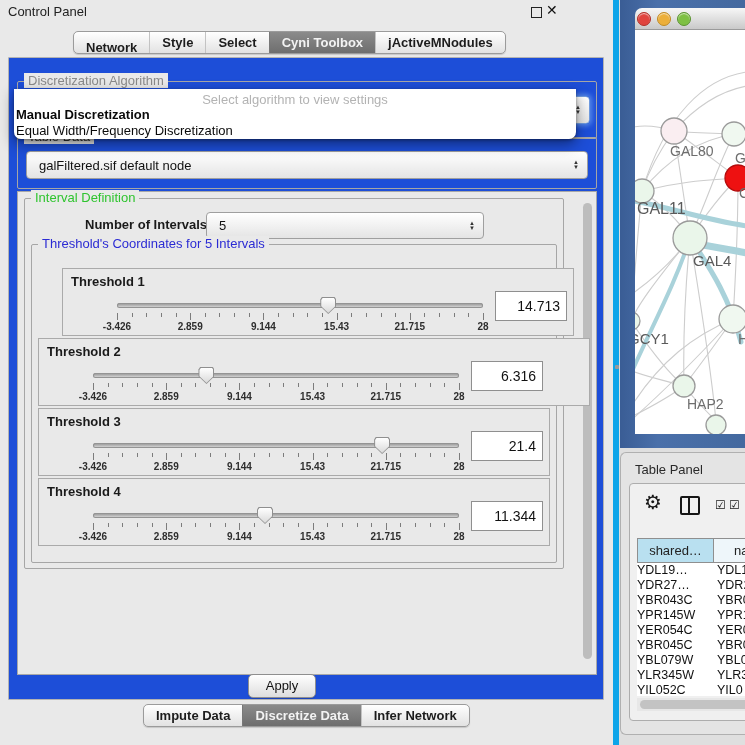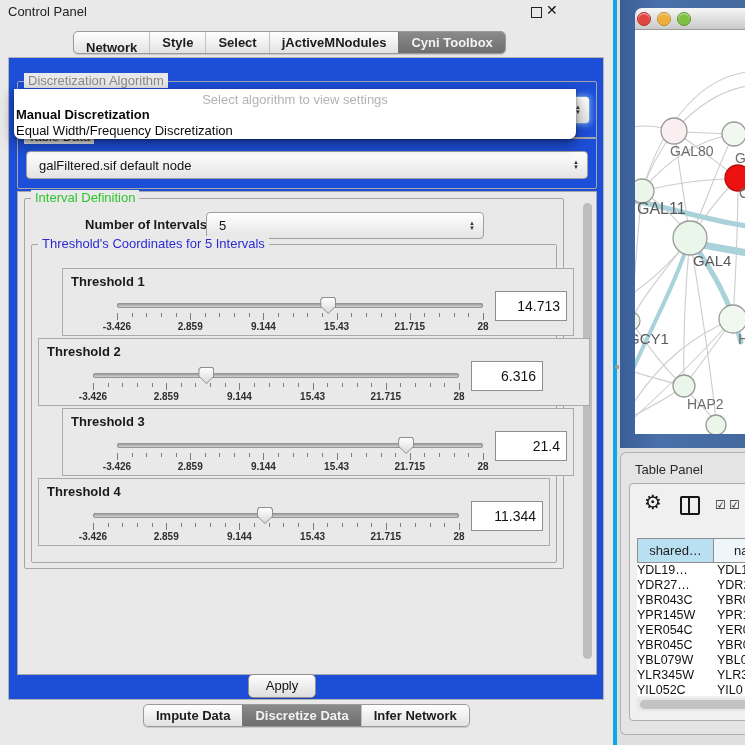--- a/index.html
+++ b/index.html
@@ -4,21 +4,21 @@
 <style>
   html,body{margin:0;padding:0;}
   body{
     width:745px;height:745px;position:relative;overflow:hidden;
     background:#dfdfdf;
     font-family:"Liberation Sans","DejaVu Sans",sans-serif;
     font-size:13px;color:#1a1a1a;
     -webkit-font-smoothing:antialiased;
   }
   
-  #control-panel{position:absolute;left:0;top:0;width:613px;height:745px;background:#e9e9e9;border-right:4px solid #0ea5e9;}
+  #control-panel{position:absolute;left:0;top:0;width:613px;height:745px;background:#e9e9e9;border-right:6px solid #0ea5e9;}
   #cp-titlebar{position:absolute;left:0;top:0;width:100%;height:24px;}
   #cp-title{position:absolute;left:8px;top:4px;font-size:13px;color:#222;}
   #win-min{position:absolute;left:531px;top:7px;width:9px;height:9px;border:1.5px solid #222;background:transparent;}
   #win-close{position:absolute;left:546px;top:2px;font-size:14px;font-weight:bold;color:#111;}
   
   .segctl{position:absolute;display:flex;border:1px solid #9b9b9b;border-radius:5px;overflow:hidden;
     background:linear-gradient(#ffffff,#e2e2e2);box-shadow:0 1px 1px rgba(0,0,0,.15);}
   .seg{padding:0 12px;line-height:21px;height:21px;font-size:13px;font-weight:bold;color:#1c1c1c;
     border-left:1px solid #c3c3c3;display:flex;align-items:center;gap:5px;white-space:nowrap;}
   .seg:first-child{border-left:none;flex-direction:column;}
@@ -131,25 +131,25 @@
           <circle cx="10" cy="9" r="1.9" fill="#3db03d"></circle>
         </svg>
         <span>Network</span>
       </div>
       <div class="seg">
         <span>Style</span>
       </div>
       <div class="seg">
         <span>Select</span>
       </div>
+      <div class="seg sel">
+        <span>Cyni Toolbox</span>
+      </div>
       <div class="seg">
         <span>jActiveMNodules</span>
-      </div>
-      <div class="seg sel">
-        <span>Cyni Toolbox</span>
       </div>
     </div>
 
   <div id="content-panel">
 
     <div class="group" id="algo-group" style="left:8px;top:23px;width:578px;height:56px;">
       <span class="group-label g-dim">Discretization Algorithm</span>
       <div class="combo focused" style="left:8px;top:14px;width:550px;height:26px;">
         <span class="arrows">▲<br>▼</span>
       </div>
@@ -274,21 +274,21 @@
                     <span class="tlabel" style="left: 20%;">2.859</span>
                     <span class="tlabel" style="left: 40%;">9.144</span>
                     <span class="tlabel" style="left: 60%;">15.43</span>
                     <span class="tlabel" style="left: 80%;">21.715</span>
                     <span class="tlabel" style="left: 100%;">28</span>
                   </div>
     </div>
     <input class="th-value" readonly="" value="6.316" style="">
   </div>
 
-  <div class="th-block" style="top: 163px; margin-left: 24px;">
+  <div class="th-block" style="top: 163px;">
     <div class="th-label">Threshold 3</div>
     <div class="th-slider">
       <div class="track"></div>
       <div class="thumb" style="left: calc(79% - 8px);">
                     <div class="thumb-in"></div>
                   </div>
       <div class="ticks">
                     <div class="tick major" style="left: 0%;"></div>
                     <div class="tick minor" style="left: 4%;"></div>
                     <div class="tick minor" style="left: 8%;"></div>

